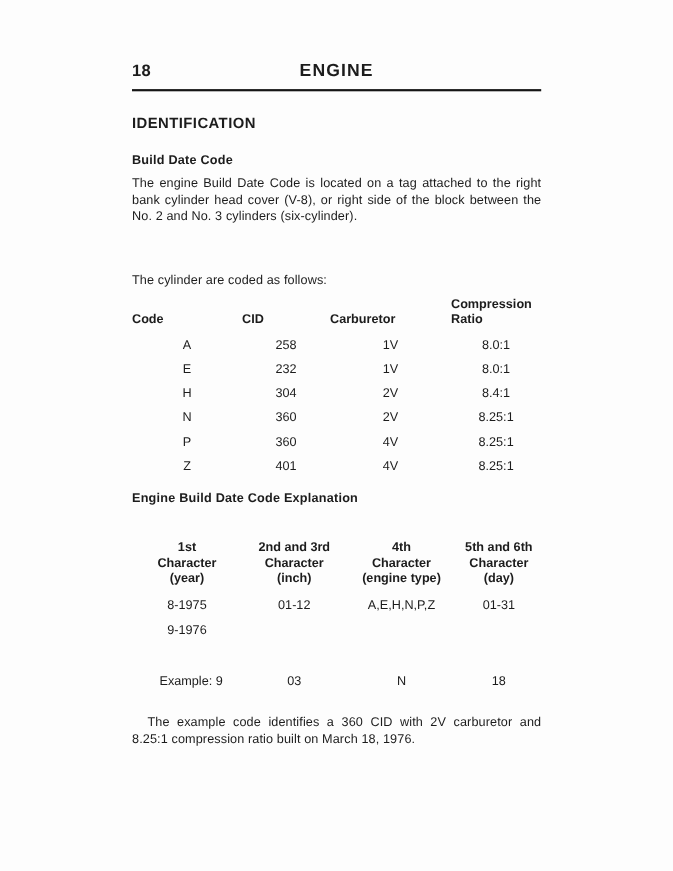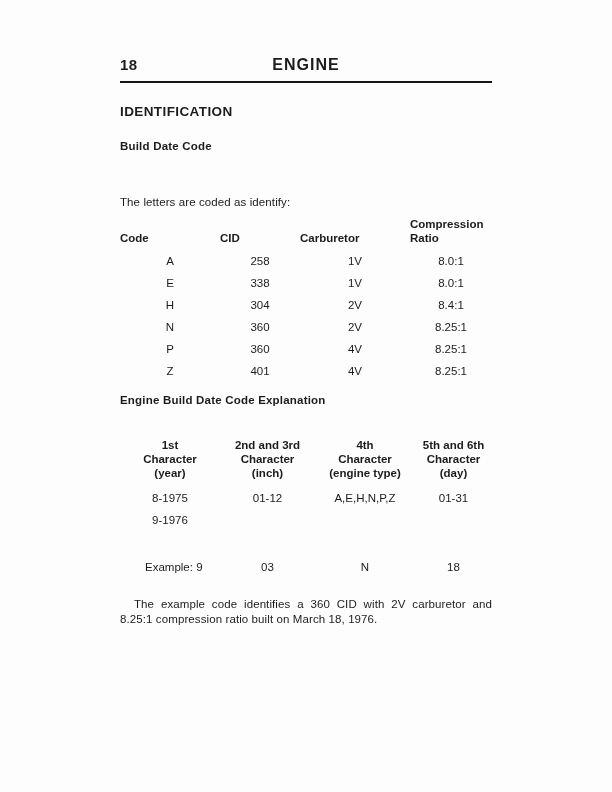--- a/index.html
+++ b/index.html
@@ -96,41 +96,42 @@
     <div class="hdr">
       <span class="page-num">18</span>
       <div class="hdr-title">ENGINE</div>
     </div>
     <div class="rule"></div>
 
     <div class="sec-title">IDENTIFICATION</div>
 
     <div class="sub-title">Build Date Code</div>
 
+    <p class="just p1">The engine Build Date Code is located on a tag attached to the right bank cylinder head cover (V-8), or right side of the block between the No. 2 and No. 3 cylinders (six-cylinder).</p>
 
 
-    <p class="intro">The letters are coded as identify:</p>
+    <p class="intro">The cylinder are coded as follows:</p>
 
     <div class="t1">
       <div class="t1-head">
         <div class="cell">Code</div>
         <div class="cell">CID</div>
         <div class="cell">Carburetor</div>
         <div class="cell">
           <div>Compression</div>
           <div>Ratio</div>
         </div>
       </div>
       <div class="t1-rows">
         <div class="cell">A</div>
         <div class="cell">258</div>
         <div class="cell">1V</div>
         <div class="cell">8.0:1</div>
         <div class="cell">E</div>
-        <div class="cell">338</div>
+        <div class="cell">232</div>
         <div class="cell">1V</div>
         <div class="cell">8.0:1</div>
         <div class="cell">H</div>
         <div class="cell">304</div>
         <div class="cell">2V</div>
         <div class="cell">8.4:1</div>
         <div class="cell">N</div>
         <div class="cell">360</div>
         <div class="cell">2V</div>
         <div class="cell">8.25:1</div>

